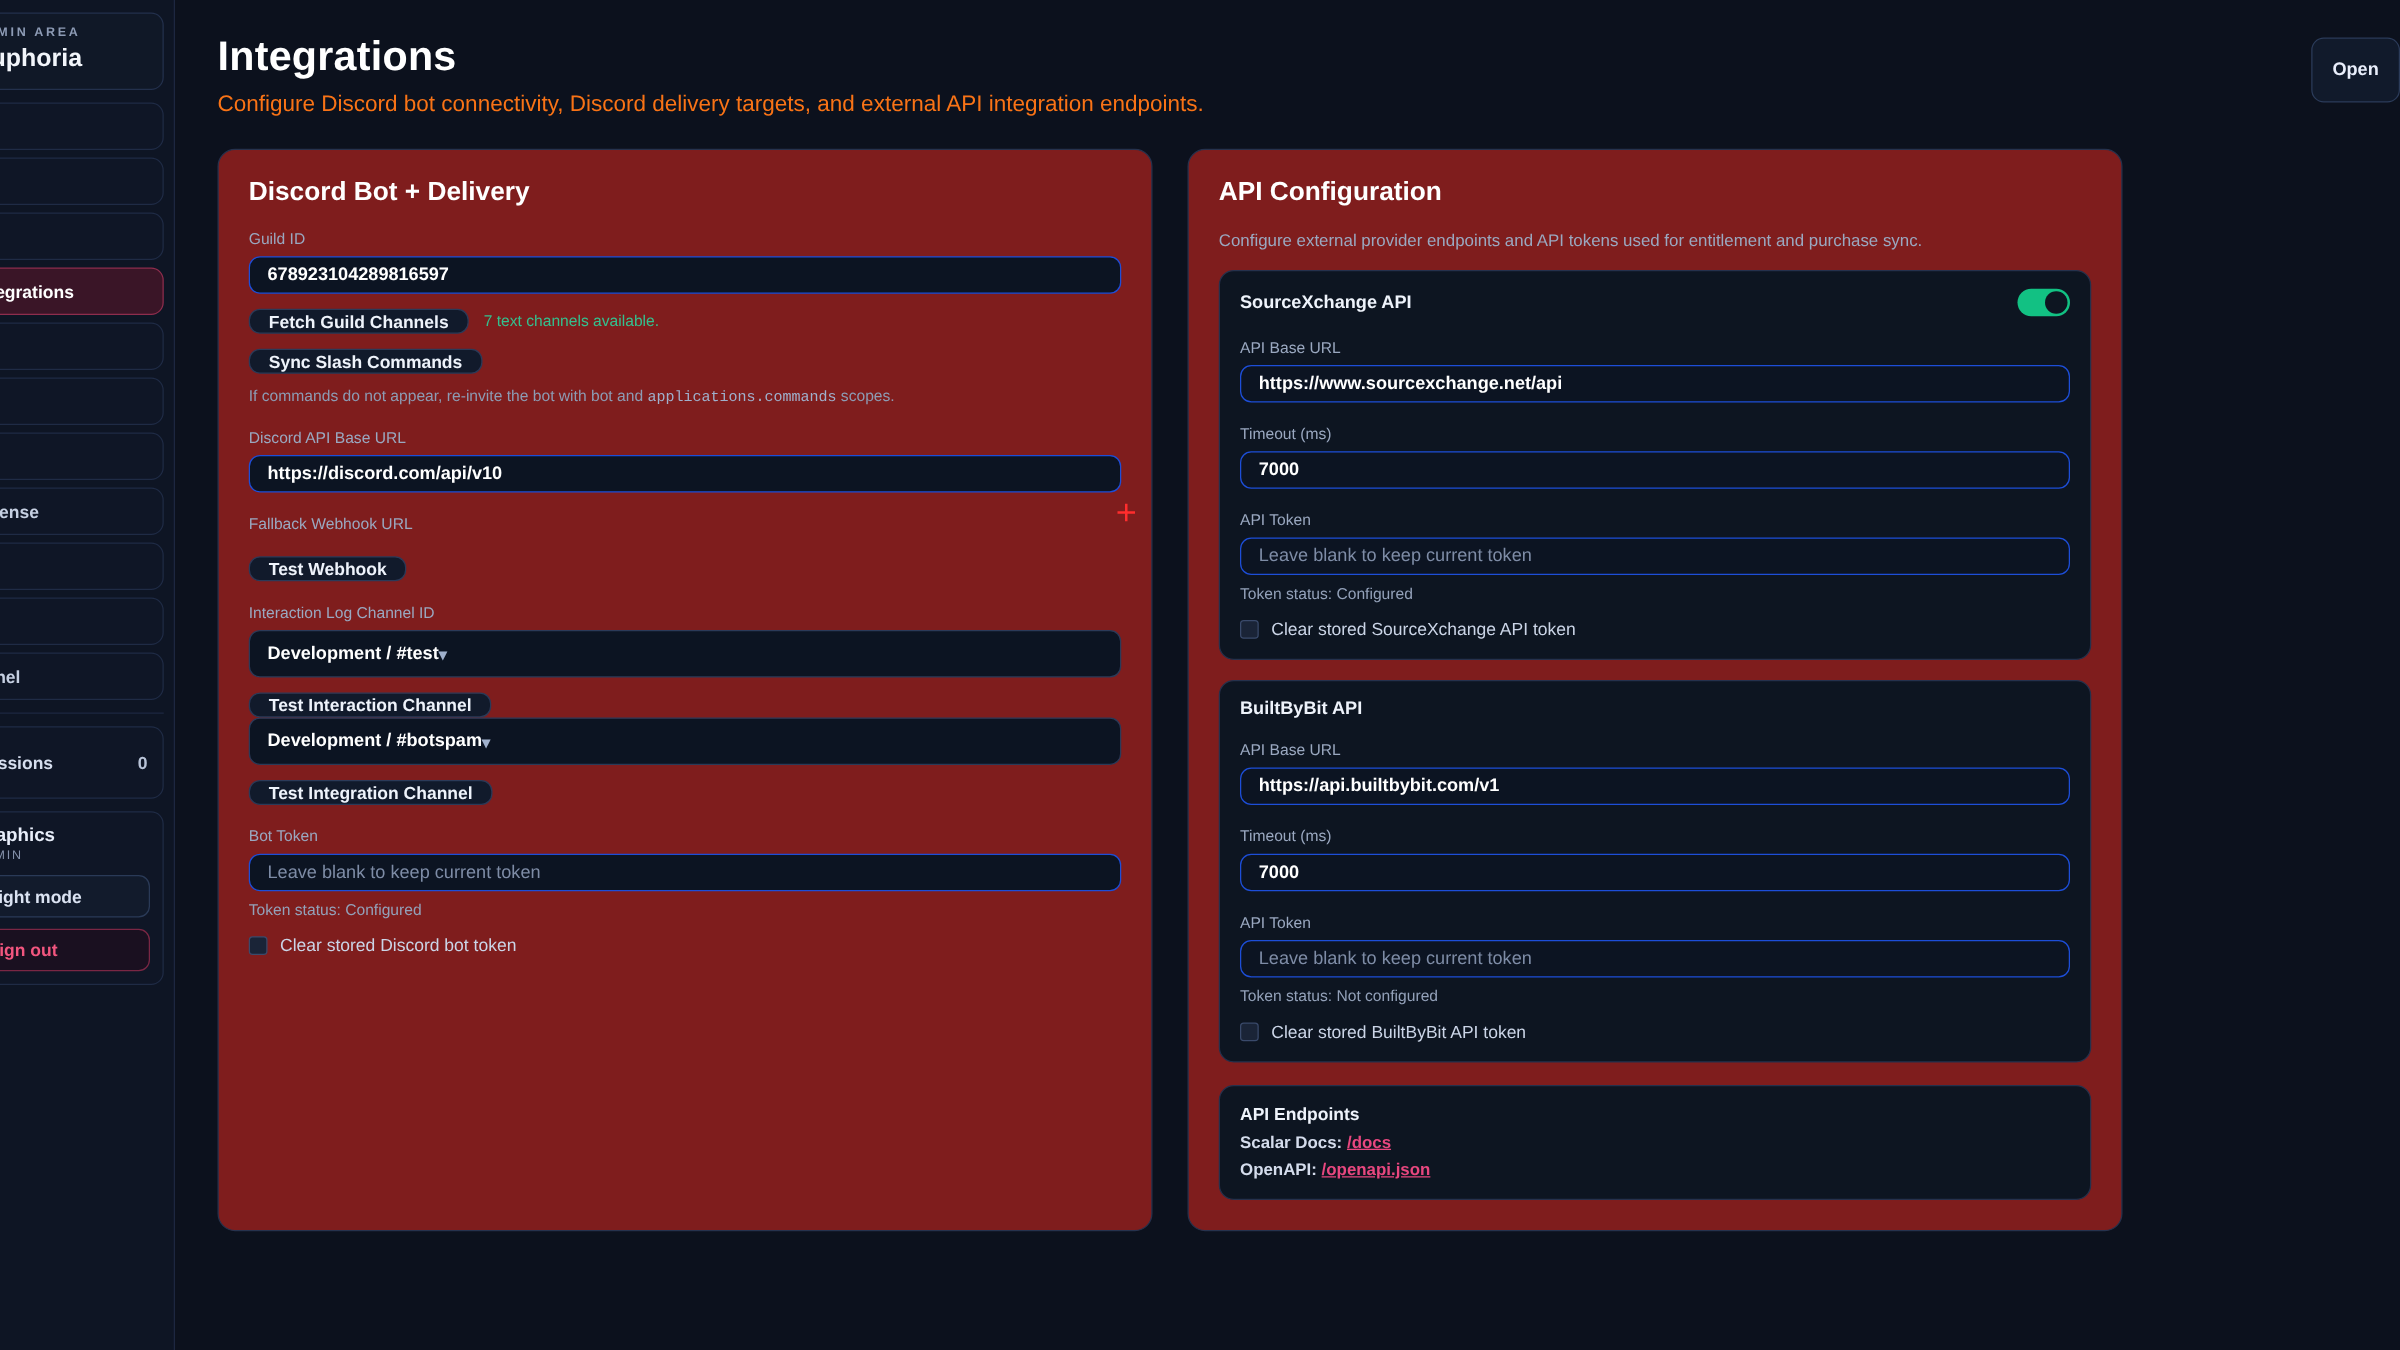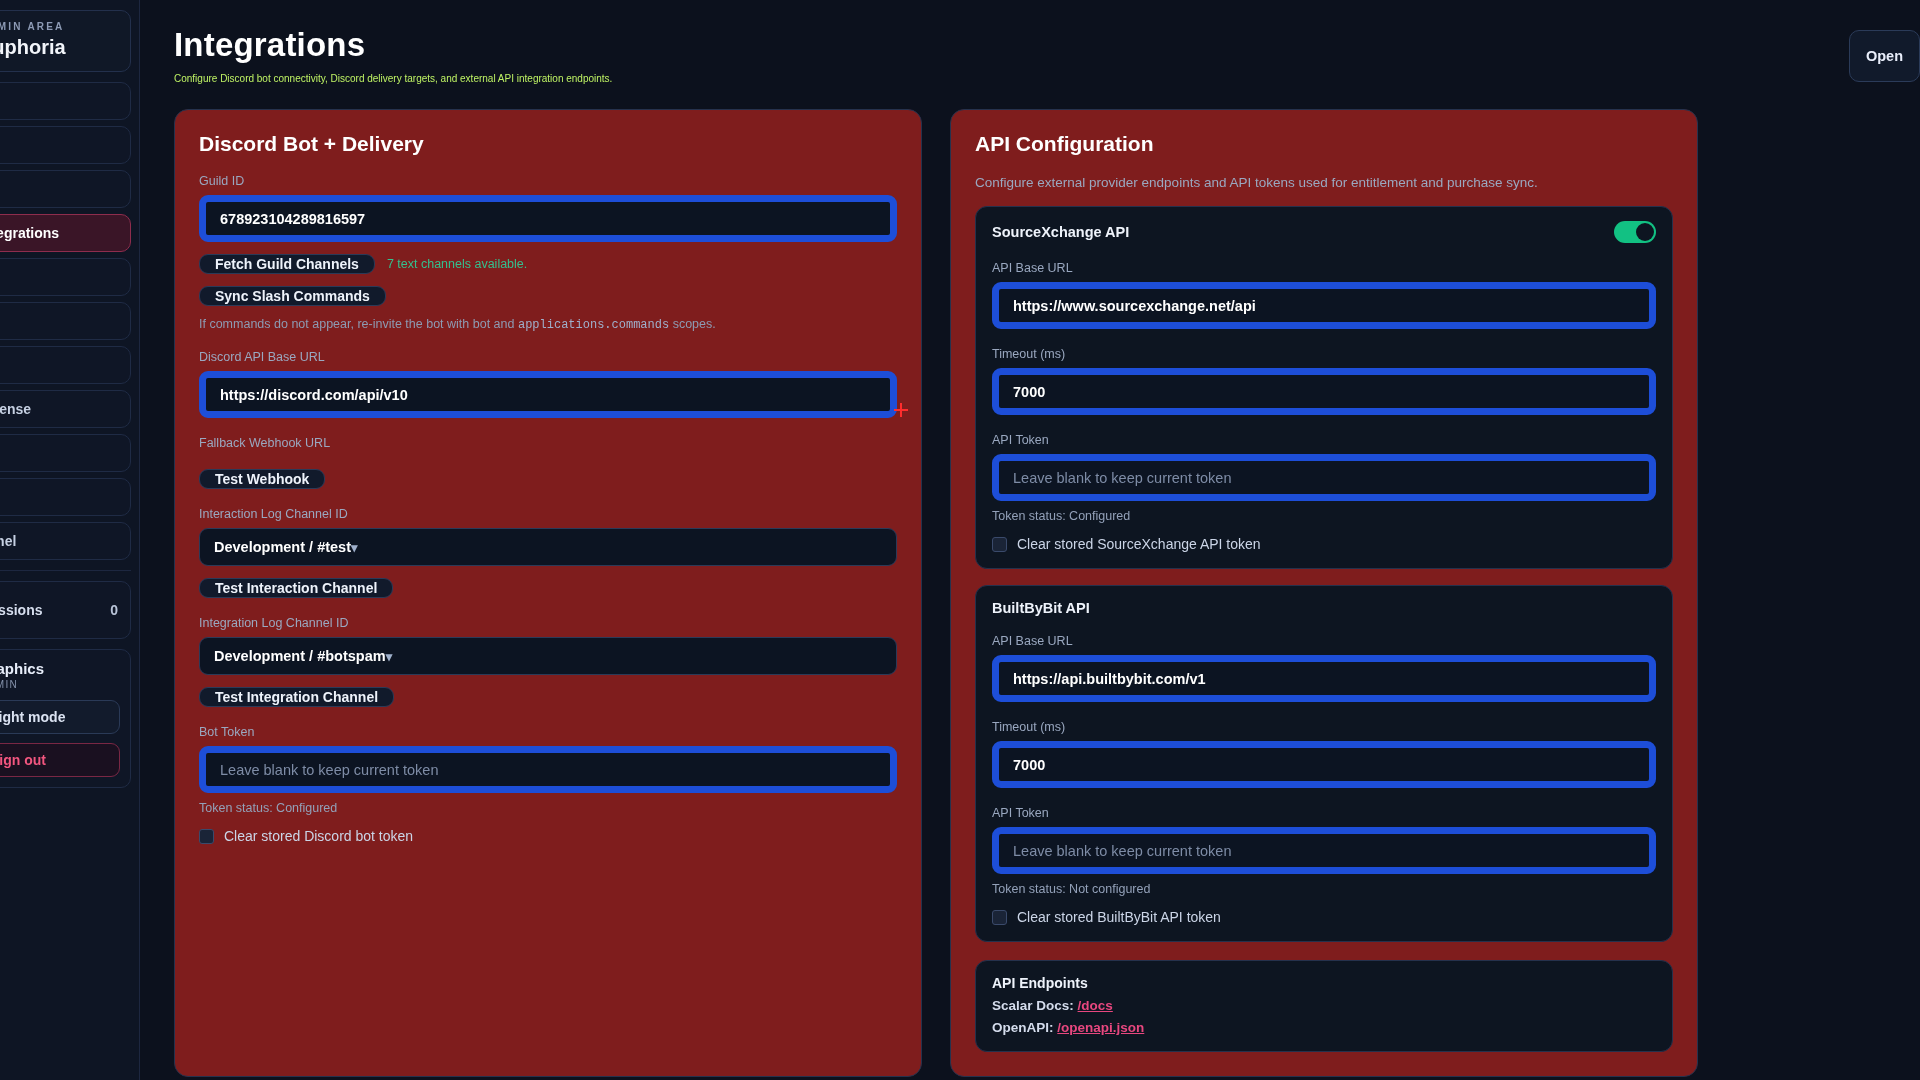--- a/index.html
+++ b/index.html
@@ -79,21 +79,21 @@
     margin-top: 9px; height: 34px; border: 1px solid #7a2744; border-radius: 9px;
     display: flex; align-items: center; padding: 0 10px;
     color: #f2567f; font-size: 14px; font-weight: 700; white-space: nowrap;
     background: #1a1020;
   }
 
   
   .main { flex: 1 1 auto; position: relative; overflow: hidden; padding: 26px 0 0 34px; }
   .page-head { position: relative; }
   .page-title { font-size: 33px; font-weight: 700; color: #ffffff; letter-spacing: .2px; }
-  .page-sub { font-size: 10px; color: #bef264; margin-top: 9px; }
+  .page-sub { font-size: 18px; color: #f97316; margin-top: 9px; }
   .head-action {
     position: absolute; top: 4px; right: 0px;
     border: 1px solid #2b3b59; border-radius: 10px;
     height: 52px; display: flex; align-items: center; padding: 0 16px;
     color: #e9eefb; font-size: 14.5px; font-weight: 600; background: #111a2b;
     white-space: nowrap;
   }
 
   .columns { display: flex; gap: 28px; margin-top: 25px; }
   .card {
@@ -103,21 +103,21 @@
   }
   .card-left { width: 748px; flex: 0 0 748px; }
   .card-right { width: 748px; flex: 0 0 748px; }
   .card-title { font-size: 21px; font-weight: 700; color: #ffffff; }
   .card-sub { font-size: 13.5px; color: #9aa8c0; margin-top: 19px; }
 
   .field-label { font-size: 12.5px; color: #9aa8c0; margin: 18px 0 7px 0; }
   .input {
     height: 38px; border: 1px solid #2b3category; }
   .input {
-    height: 47px; border: 7px solid #1d4ed8; border-radius: 9px;
+    height: 30px; border: 1px solid #1d4ed8; border-radius: 9px;
     background: #0c1422; display: flex; align-items: center; padding: 0 14px;
     font-size: 14.5px; color: #ffffff; font-weight: 600;
   }
   .input.placeholder { color: #7e8ca6; font-weight: 400; }
   .select {
     height: 38px; border: 1px solid #2b3a58; border-radius: 9px;
     background: #0c1422; display: flex; align-items: center; justify-content: flex-start;
     padding: 0 12px 0 14px; font-size: 14.5px; color: #ffffff; font-weight: 600;
   }
   .chev { color: #9fb0cc; font-size: 13px; }
@@ -240,21 +240,20 @@
         <div class="field-label">Fallback Webhook URL</div>
         <div class="btn">Test Webhook</div>
 
         <div class="field-label">Interaction Log Channel ID</div>
         <div class="select">
           <span>Development / #test</span>
           <span class="chev">▾</span>
         </div>
         <div class="btn">Test Interaction Channel</div>
 
-        <div class="field-label">Integration Log Channel ID</div>
         <div class="select">
           <span>Development / #botspam</span>
           <span class="chev">▾</span>
         </div>
         <div class="btn">Test Integration Channel</div>
 
         <div class="field-label">Bot Token</div>
         <div class="input placeholder">Leave blank to keep current token</div>
         <div class="status-line">Token status: Configured</div>
         <div class="check-row">

